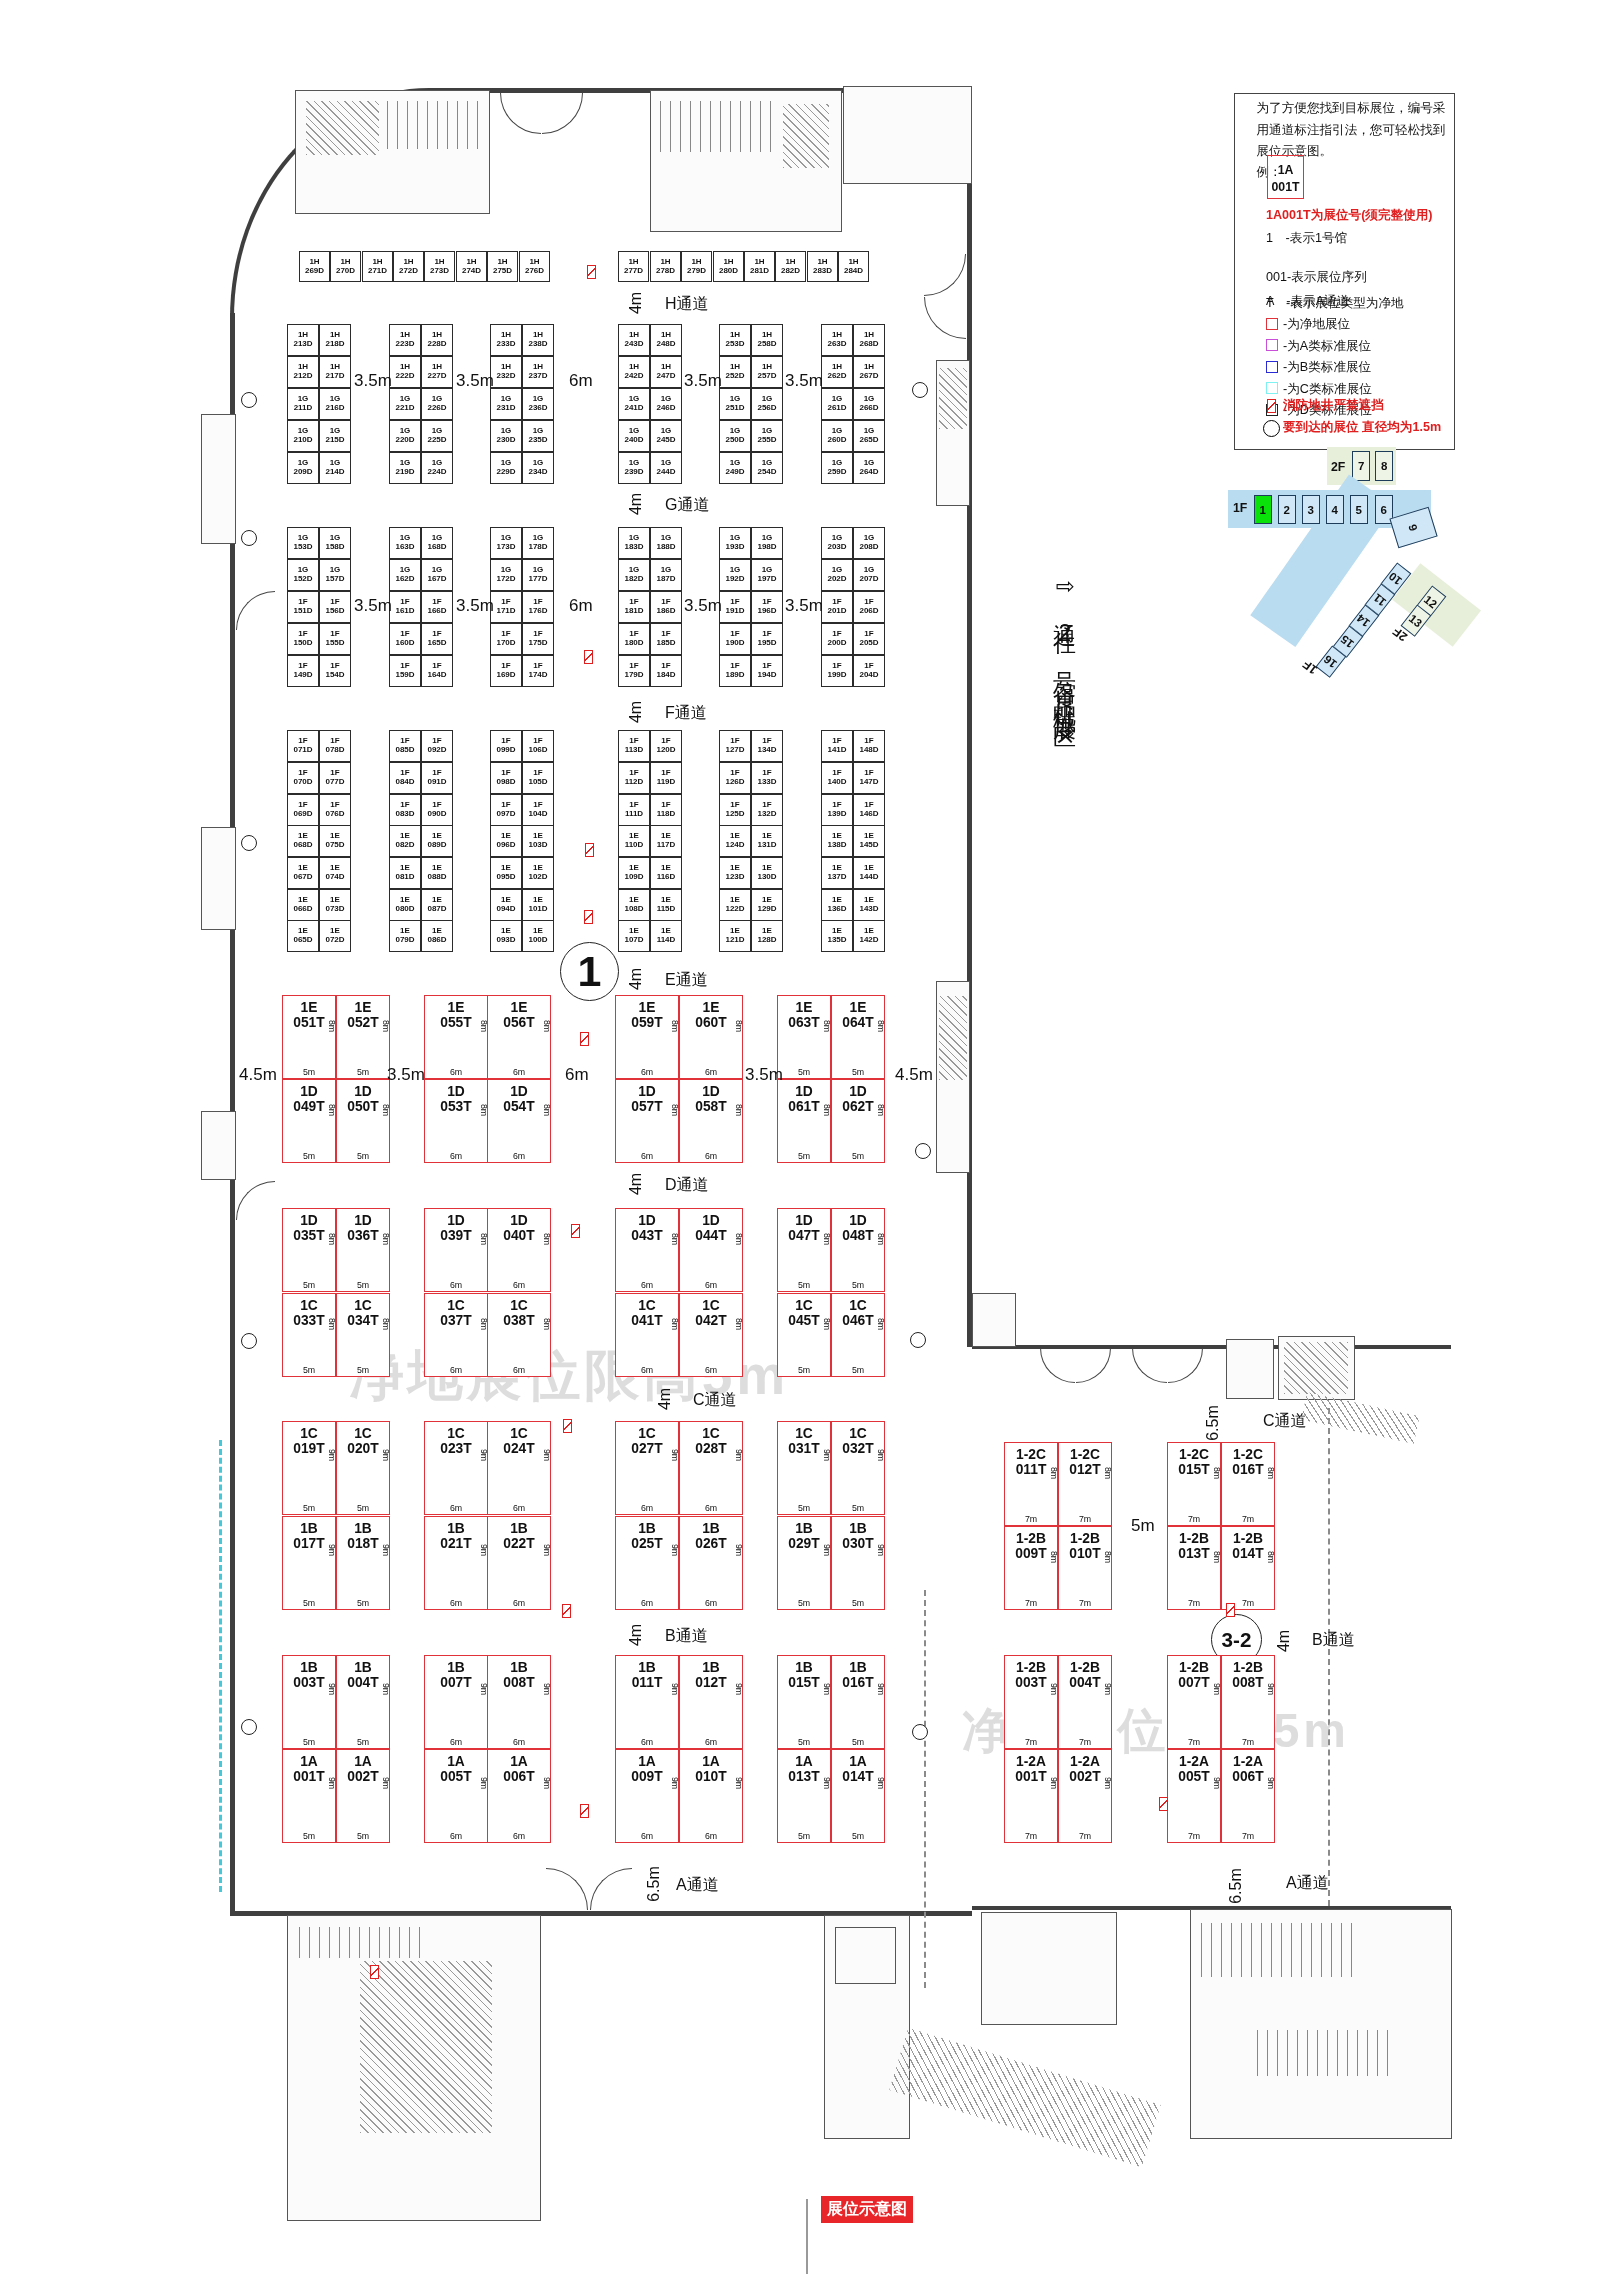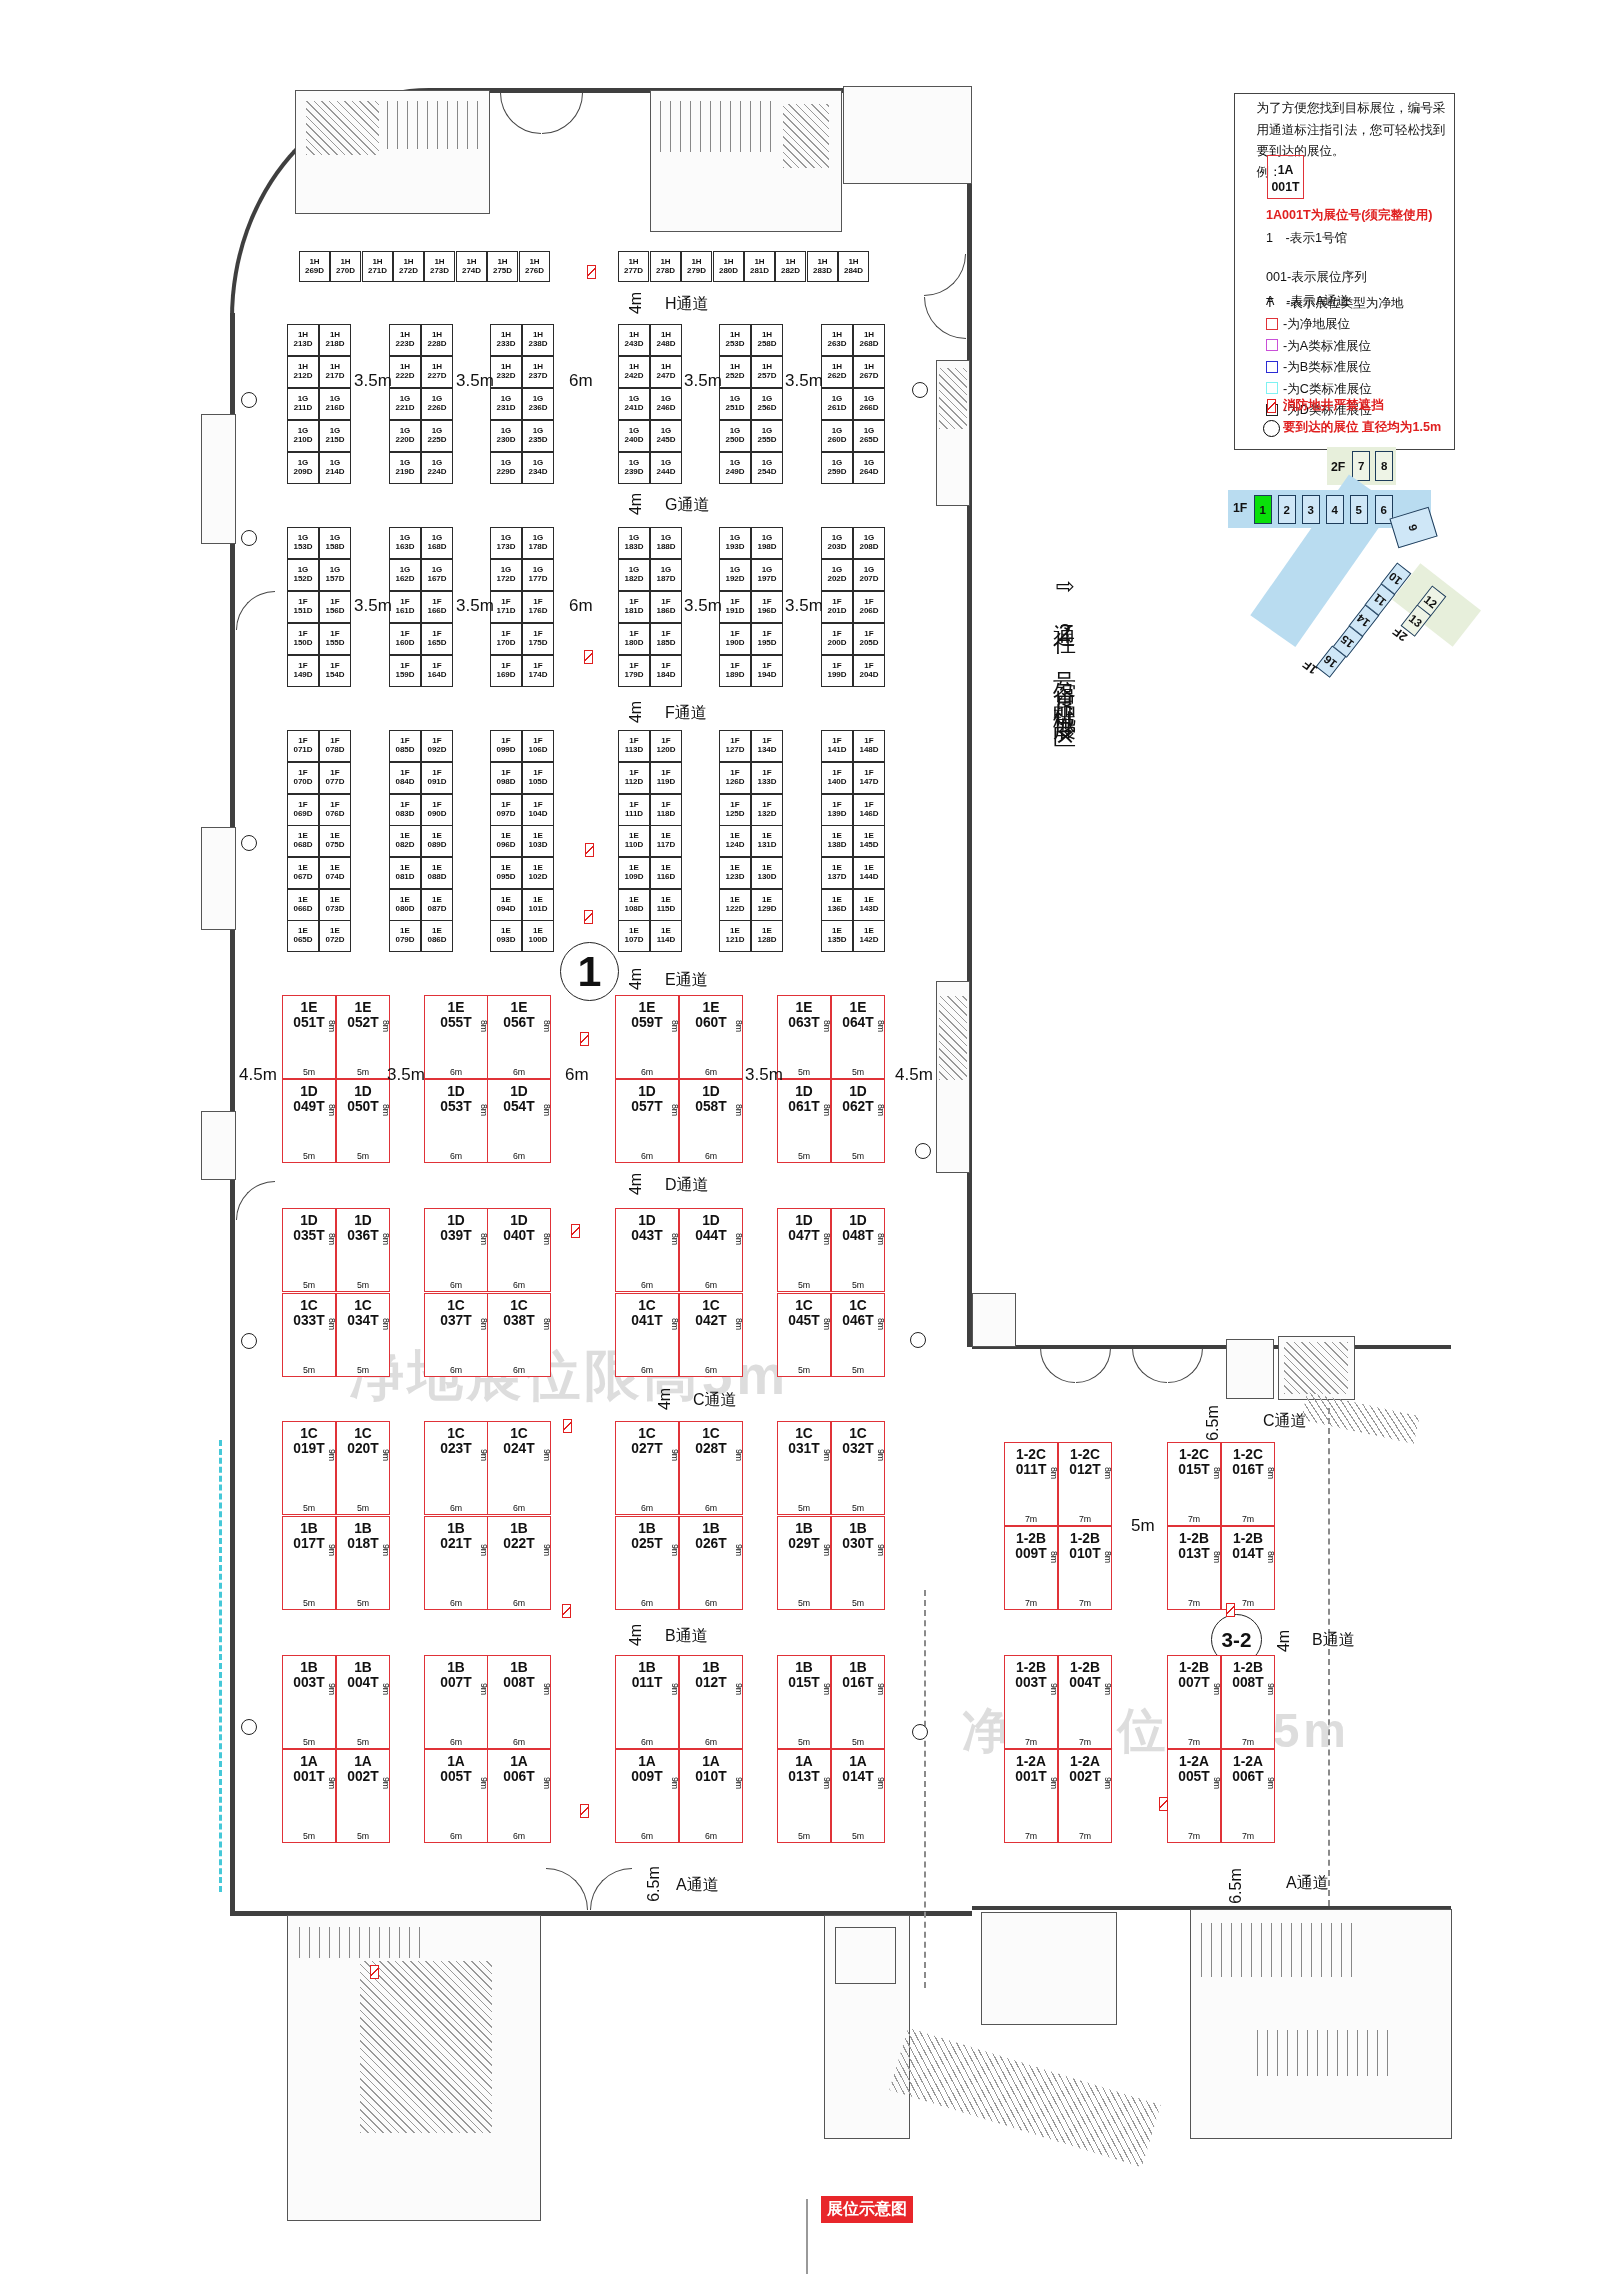--- a/index.html
+++ b/index.html
@@ -115,21 +115,21 @@
   <div class="arc" style="left:546px;top:1868px;width:41px;height:41px;transform:rotate(180deg);"></div>
   <div class="arcR" style="left:590px;top:1868px;width:41px;height:41px;transform:rotate(180deg);"></div>
   <div class="arc" style="left:1040px;top:1348px;width:34px;height:34px;"></div>
   <div class="arcR" style="left:1076px;top:1348px;width:34px;height:34px;"></div>
   <div class="arc" style="left:1132px;top:1348px;width:34px;height:34px;"></div>
   <div class="arcR" style="left:1168px;top:1348px;width:34px;height:34px;"></div>
 
   <div id="legend">
     <div class="t" style="left:21.5px;top:6.1px;">为了方便您找到目标展位，编号采</div>
     <div class="t" style="left:21.5px;top:27.6px;">用通道标注指引法，您可轻松找到</div>
-    <div class="t" style="left:21.5px;top:49px;">要到达的展位。</div>
+    <div class="t" style="left:21.5px;top:49px;">展位示意图。</div>
     <div class="t" style="left:21.5px;top:70px;">例：</div>
     <div style="position:absolute;left:32px;top:61px;width:37px;height:44px;border:1.5px solid #e03238;text-align:center;font-weight:bold;font-size:12.3px;line-height:1.4;padding-top:6.1px;box-sizing:border-box;">
       <div>1A</div>
       <div>001T</div>
     </div>
     <div class="t red" style="left:31px;top:113px;">1A001T为展位号(须完整使用)</div>
     <div class="t" style="left:31px;top:136px;">1　-表示1号馆</div>
     <div class="t" style="left:31px;top:158px;margin-top:41px;">A　-表示A通道</div>
     <div class="t" style="left:31px;top:175px;">001-表示展位序列</div>
     <div class="t" style="left:31px;top:201px;">T　-表示展位类型为净地</div>

